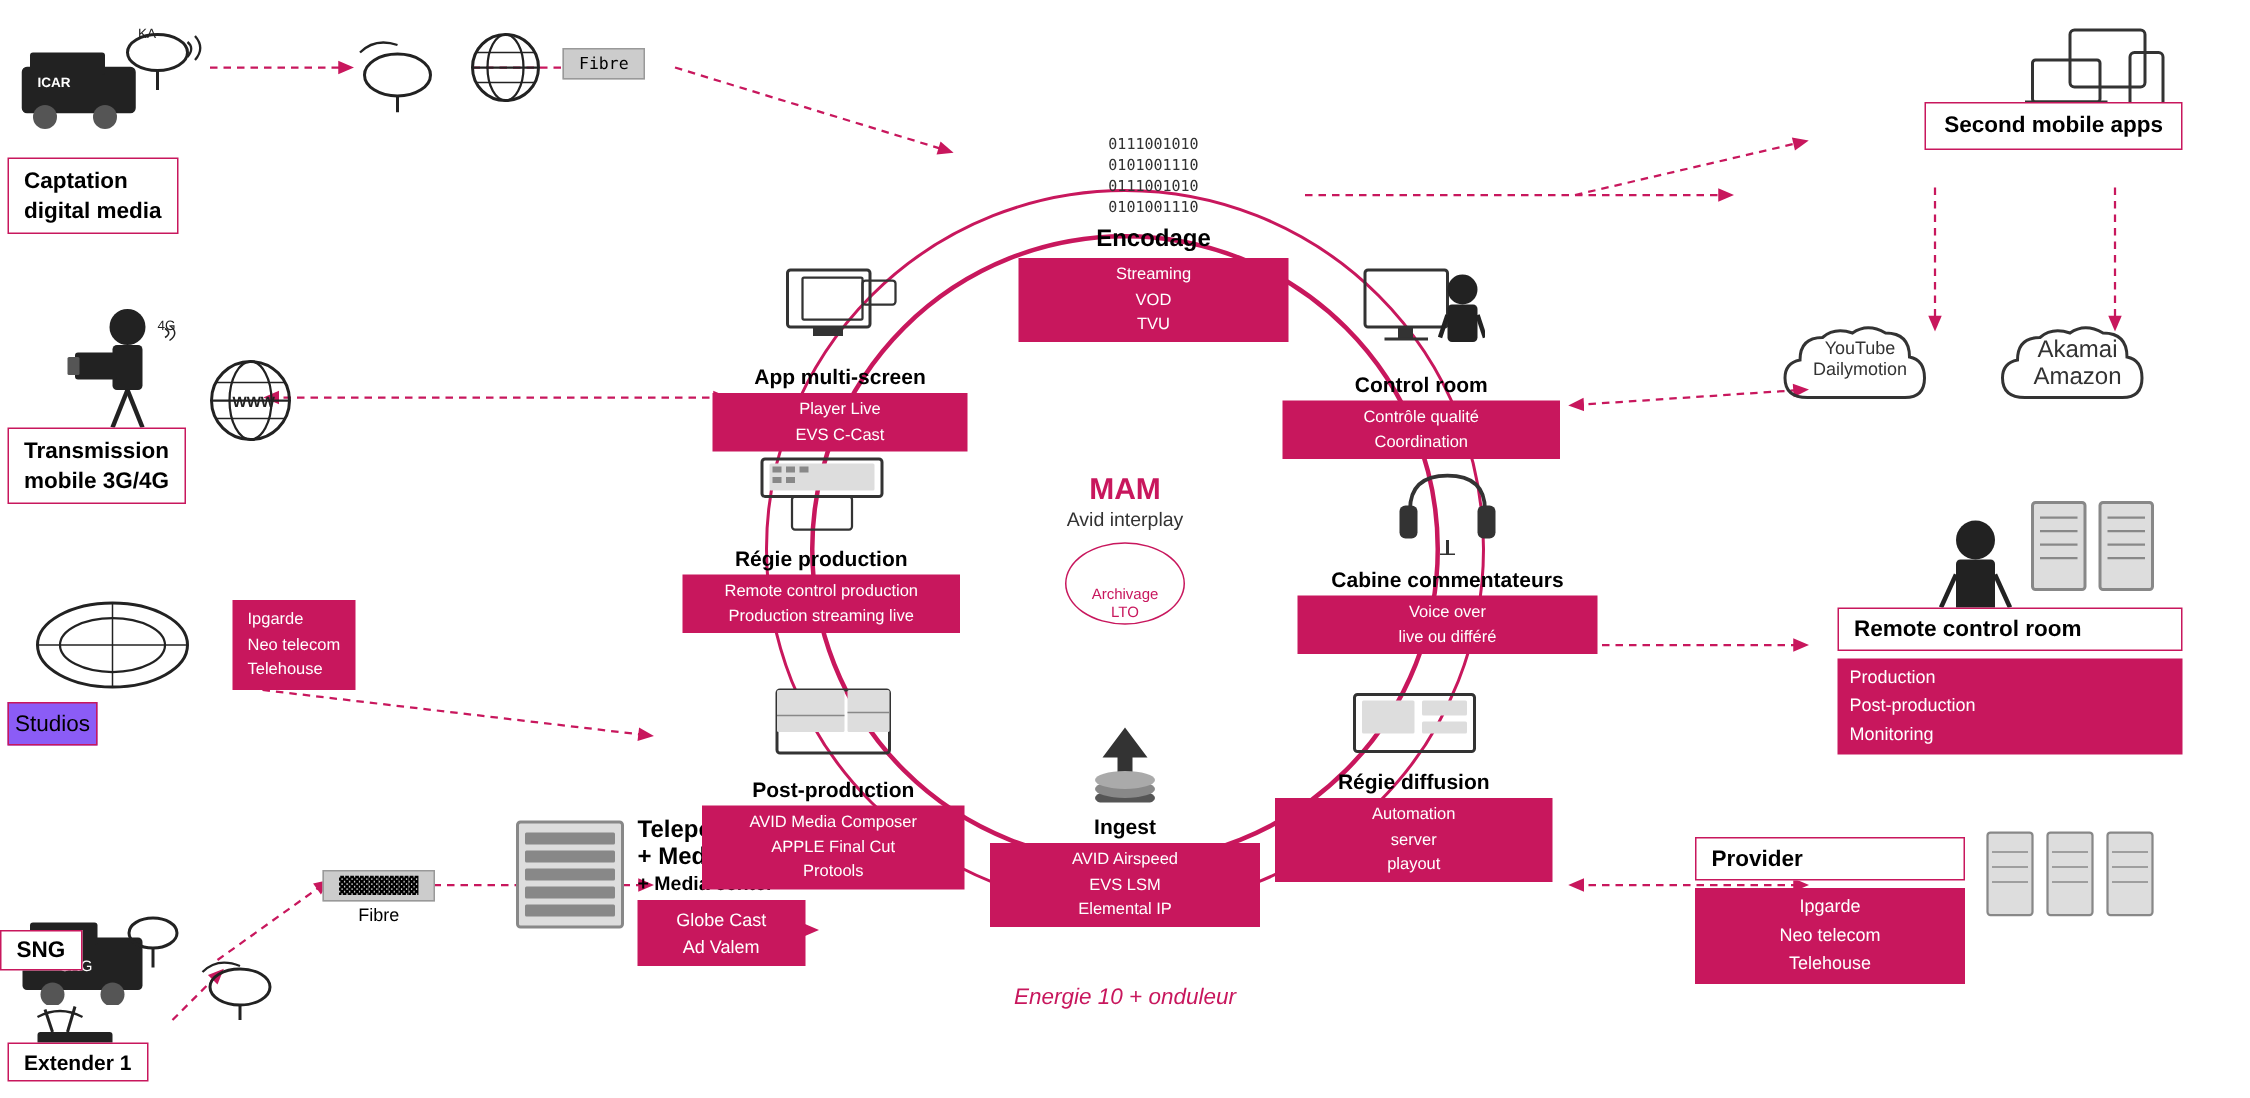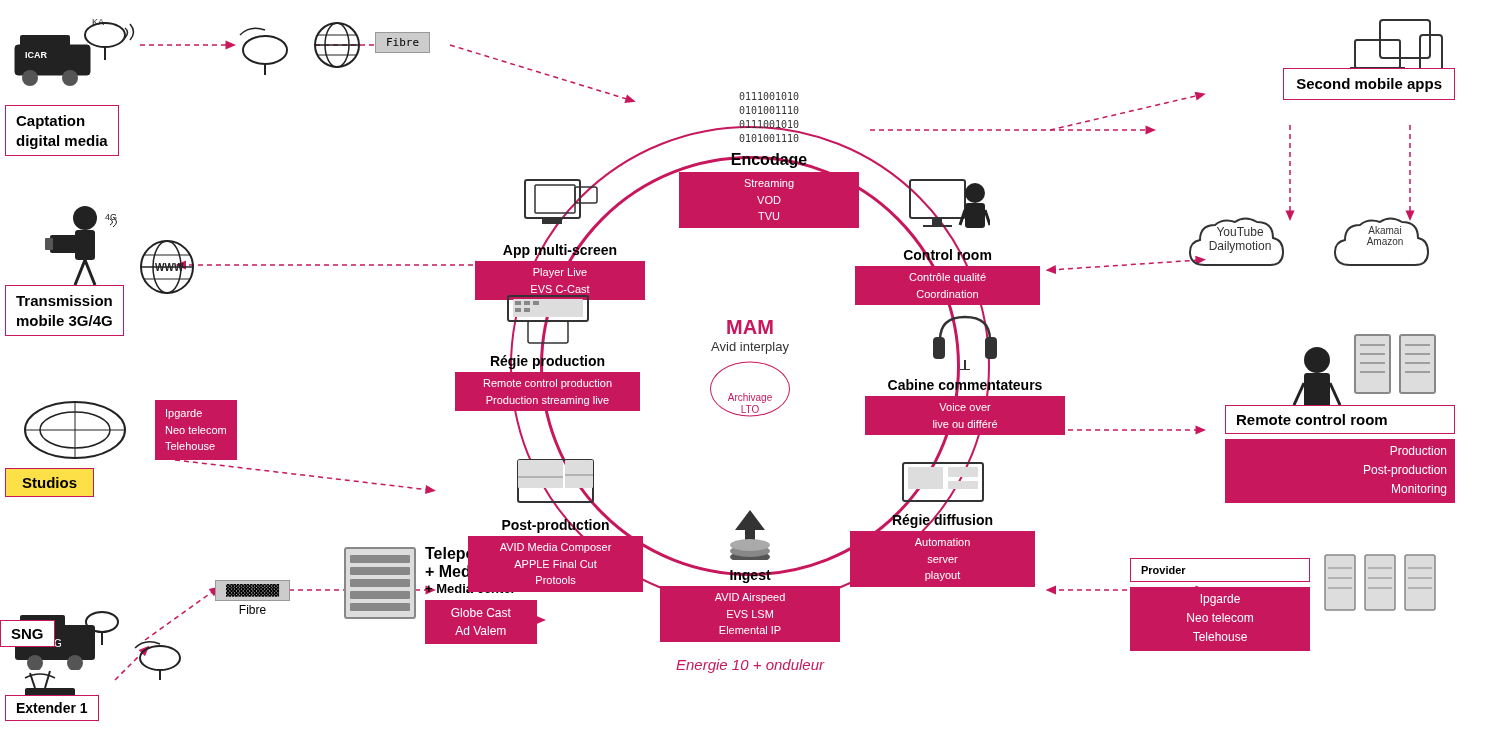--- a/index.html
+++ b/index.html
@@ -281,21 +281,21 @@
 
       <ellipse cx="55" cy="40" rx="50" ry="28" fill="none" stroke="#222" stroke-width="2"></ellipse>
       <ellipse cx="55" cy="40" rx="35" ry="18" fill="none" stroke="#222" stroke-width="1.5"></ellipse>
 
       <line x1="5" y1="40" x2="105" y2="40" stroke="#222" stroke-width="1"></line>
       <line x1="55" y1="12" x2="55" y2="68" stroke="#222" stroke-width="1"></line>
     </svg>
   </div>
 
   <div class="node" style="position:absolute; top:468px; left:5px;">
-    <div class="label-box" style="border:1.5px solid #c8175d; padding:5px 16px; font-size:15px; font-weight:bold; background:#fde047;">
+    <div class="label-box" style="border:1.5px solid #c8175d; padding:5px 4px; font-size:15px; font-weight:normal; background:#8b5cf6;">
       <span>Studios</span>
     </div>
   </div>
 
   <div class="node" style="position:absolute; top:400px; left:155px;">
     <div class="pink-box" style="text-align:left; padding:5px 10px; font-size:11px; line-height:1.5;">
       <span>Ipgarde<br>Neo telecom<br>Telehouse</span>
     </div>
   </div>
 
@@ -403,21 +403,21 @@
         <rect x="55" y="12" width="22" height="16" rx="2" fill="none" stroke="#333" stroke-width="1.5"></rect>
         <rect x="22" y="43" width="20" height="6" fill="#333"></rect>
       </svg>
     </div>
     <div style="font-size:14px; font-weight:bold; color:#000; margin-bottom:3px;">App multi-screen</div>
     <div class="pink-box" style="font-size:11px; line-height:1.5;">
       Player Live<br>EVS C-Cast
     </div>
   </div>
 
-  <div class="node" style="position:absolute; top:291px; left:455px; text-align:center; width:185px;">
+  <div class="node" style="position:absolute; top:301px; left:455px; text-align:center; width:185px;">
 
     <div style="margin-bottom:3px;">
       <svg width="90" height="55" viewBox="0 0 90 55">
         <rect x="5" y="5" width="80" height="25" rx="2" fill="none" stroke="#333" stroke-width="2"></rect>
         <rect x="10" y="8" width="70" height="18" rx="1" fill="#ddd"></rect>
 
         <rect x="12" y="10" width="6" height="4" fill="#888"></rect>
         <rect x="21" y="10" width="6" height="4" fill="#888"></rect>
         <rect x="30" y="10" width="6" height="4" fill="#888"></rect>
         <rect x="12" y="17" width="6" height="4" fill="#888"></rect>
@@ -443,21 +443,21 @@
         <line x1="5" y1="22" x2="50" y2="22" stroke="#888" stroke-width="1"></line>
         <line x1="52" y1="20" x2="80" y2="20" stroke="#888" stroke-width="1"></line>
       </svg>
     </div>
     <div style="font-size:14px; font-weight:bold; color:#000; margin-bottom:3px;">Post-production</div>
     <div class="pink-box" style="font-size:11px; line-height:1.5;">
       AVID Media Composer<br>APPLE Final Cut<br>Protools
     </div>
   </div>
 
-  <div class="node" style="position:absolute; top:505px; left:660px; text-align:center; width:180px;">
+  <div class="node" style="position:absolute; top:480px; left:660px; text-align:center; width:180px;">
 
     <div style="margin-bottom:3px;">
       <svg width="80" height="55" viewBox="0 0 80 55">
 
         <polygon points="40,5 55,25 45,25 45,45 35,45 35,25 25,25" fill="#333"></polygon>
 
         <ellipse cx="40" cy="52" rx="20" ry="6" fill="#555"></ellipse>
         <ellipse cx="40" cy="46" rx="20" ry="6" fill="#888"></ellipse>
         <ellipse cx="40" cy="40" rx="20" ry="6" fill="#aaa"></ellipse>
       </svg>
@@ -551,21 +551,21 @@
     </svg>
     <div style="position:absolute; top:15px; left:0; width:110px; text-align:center; font-size:12px; color:#333;">
       <span>YouTube<br>Dailymotion</span>
     </div>
   </div>
 
   <div class="node" style="position:absolute; top:210px; right:60px;">
     <svg width="110" height="65" viewBox="0 0 110 65">
       <path d="M20,55 Q5,55 5,42 Q5,32 15,30 Q15,15 30,15 Q38,8 50,12 Q60,5 72,12 Q88,12 88,28 Q98,30 98,42 Q98,55 85,55 Z" fill="none" stroke="#333" stroke-width="2"></path>
     </svg>
-    <div style="position:absolute; top:15px; left:0; width:110px; text-align:center; font-size:10px; color:#333;">
+    <div style="position:absolute; top:15px; left:0; width:110px; text-align:center; font-size:16px; color:#333;">
       <span>Akamai<br>Amazon</span>
     </div>
   </div>
 
   <div class="node" style="position:absolute; top:330px; right:60px;">
     <svg width="90" height="70" viewBox="0 0 90 70">
 
       <rect x="5" y="5" width="35" height="58" rx="2" fill="#ddd" stroke="#888" stroke-width="2"></rect>
       <rect x="50" y="5" width="35" height="58" rx="2" fill="#ddd" stroke="#888" stroke-width="2"></rect>
 
@@ -588,21 +588,21 @@
       <line x1="40" y1="38" x2="50" y2="60" stroke="#222" stroke-width="3"></line>
       <line x1="20" y1="63" x2="16" y2="80" stroke="#222" stroke-width="3"></line>
       <line x1="34" y1="63" x2="38" y2="80" stroke="#222" stroke-width="3"></line>
     </svg>
   </div>
 
   <div class="node" style="position:absolute; top:405px; right:45px; width:230px;">
     <div class="label-box" style="border:1.5px solid #c8175d; padding:5px 10px; font-size:15px; font-weight:bold; background:#fff; margin-bottom:5px;">
       <span>Remote control room</span>
     </div>
-    <div class="pink-box" style="font-size:12px; line-height:1.6; text-align:right;">
+    <div class="pink-box" style="font-size:12px; line-height:1.6; text-align:left;">
       Production<br>Post-production<br>Monitoring
     </div>
   </div>
 
   <div class="node" style="position:absolute; top:550px; right:60px;">
     <svg width="120" height="65" viewBox="0 0 120 65">
 
       <rect x="5" y="5" width="30" height="55" rx="2" fill="#ddd" stroke="#888" stroke-width="1.5"></rect>
       <rect x="45" y="5" width="30" height="55" rx="2" fill="#ddd" stroke="#888" stroke-width="1.5"></rect>
       <rect x="85" y="5" width="30" height="55" rx="2" fill="#ddd" stroke="#888" stroke-width="1.5"></rect>
@@ -612,21 +612,21 @@
       <line x1="48" y1="18" x2="72" y2="18" stroke="#888" stroke-width="1"></line>
       <line x1="48" y1="28" x2="72" y2="28" stroke="#888" stroke-width="1"></line>
       <line x1="48" y1="38" x2="72" y2="38" stroke="#888" stroke-width="1"></line>
       <line x1="88" y1="18" x2="112" y2="18" stroke="#888" stroke-width="1"></line>
       <line x1="88" y1="28" x2="112" y2="28" stroke="#888" stroke-width="1"></line>
       <line x1="88" y1="38" x2="112" y2="38" stroke="#888" stroke-width="1"></line>
     </svg>
   </div>
 
   <div class="node" style="position:absolute; top:558px; right:190px; width:180px;">
-    <div class="label-box" style="border:1.5px solid #c8175d; padding:5px 10px; font-size:11px; font-weight:bold; background:#fff; margin-bottom:5px;">
+    <div class="label-box" style="border:1.5px solid #c8175d; padding:5px 10px; font-size:15px; font-weight:bold; background:#fff; margin-bottom:5px;">
       <span>Provider</span>
     </div>
     <div class="pink-box" style="font-size:12px; line-height:1.6; text-align:center;">
       Ipgarde<br>Neo telecom<br>Telehouse
     </div>
   </div>
 
 </div>
 
 </body></html>

